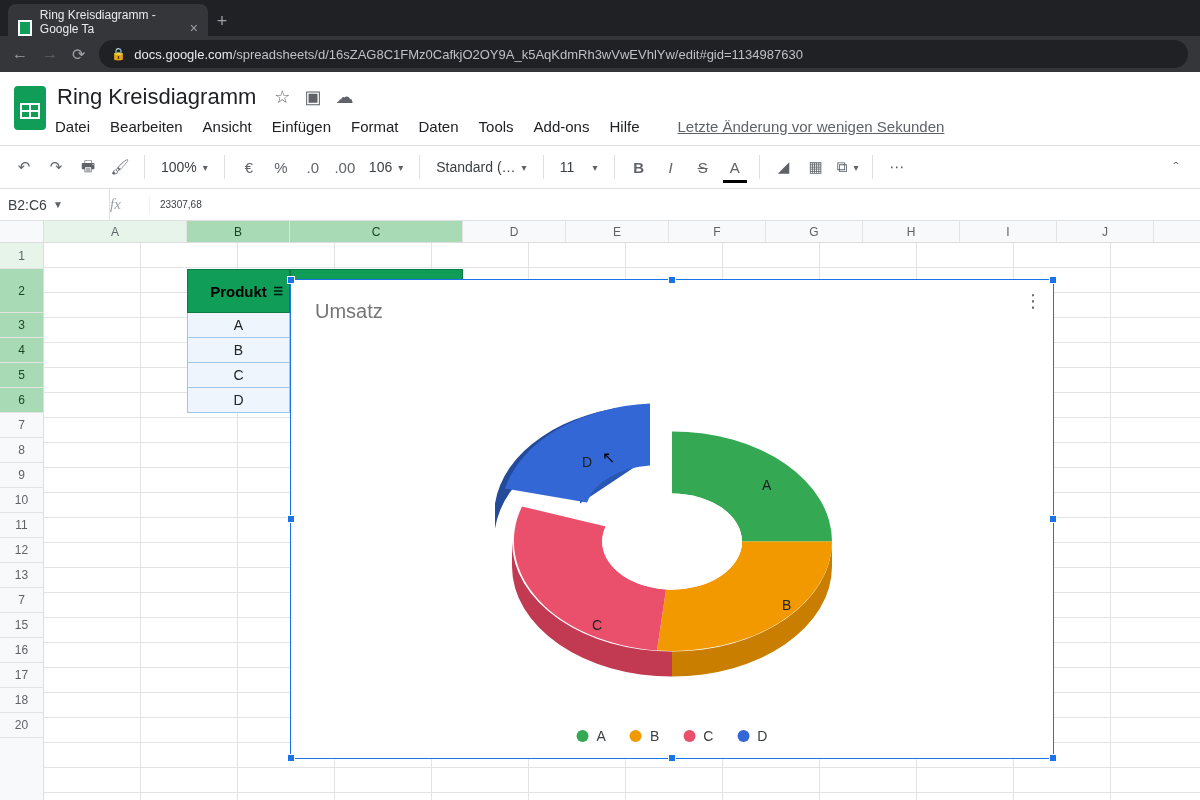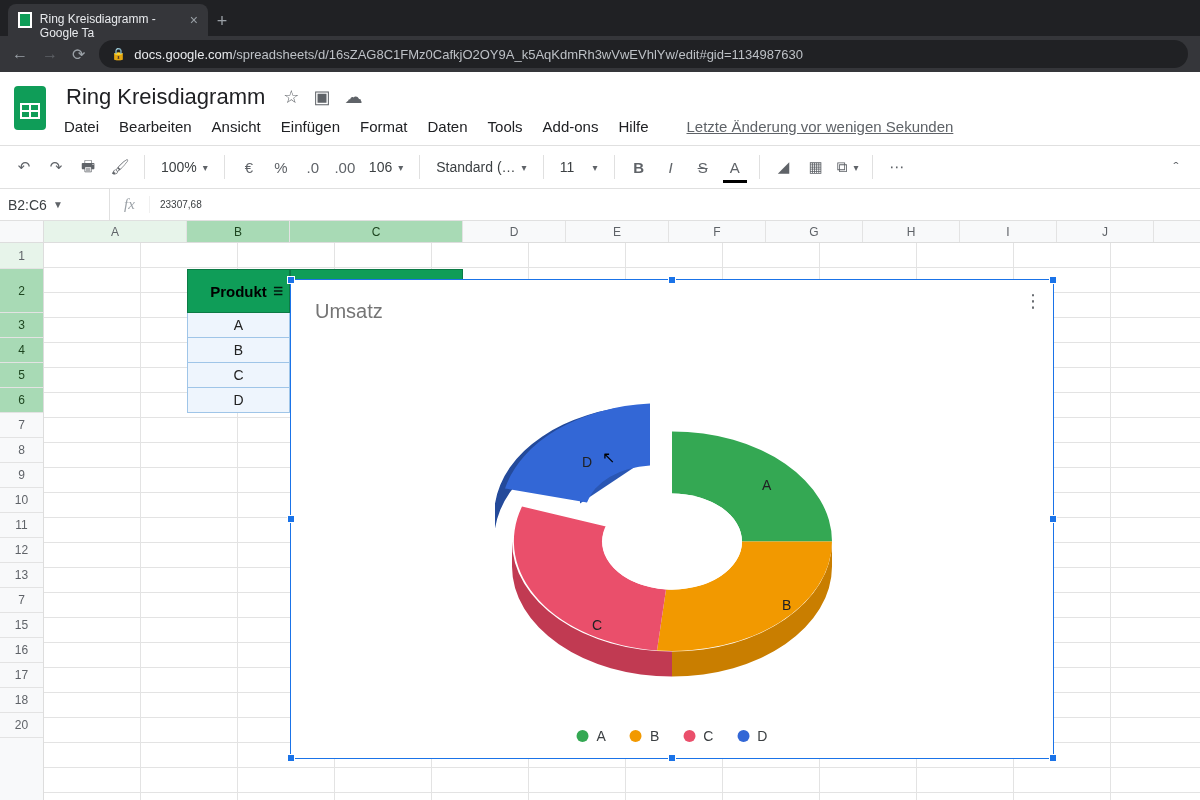--- a/index.html
+++ b/index.html
@@ -1,50 +1,50 @@
 <!DOCTYPE html>
 <html><head>
 <meta charset="utf-8">
 <style>
   * { box-sizing: border-box; margin: 0; padding: 0; }
   body { font-family: Arial, "Helvetica Neue", sans-serif; font-size: 13px; color: #222; background:#fff; width:1200px; height:800px; overflow:hidden; }
   
   .chrome-tabs { background:#202124; height:36px; display:flex; align-items:flex-end; padding-left:8px; }
-  .chrome-tab { background:#35363a; color:#e8eaed; height:32px; border-radius:8px 8px 0 0; display:flex; align-items:flex-start; padding:8px 10px; gap:8px; font-size:12px; max-width:200px; }
+  .chrome-tab { background:#35363a; color:#e8eaed; height:32px; border-radius:8px 8px 0 0; display:flex; align-items:flex-end; padding:0 10px; gap:8px; font-size:12px; max-width:200px; }
   .chrome-tab .favico { width:16px;height:16px;background:#0f9d58;border:2px solid #fff; display:inline-block; }
   .chrome-tab .close { color:#9aa0a6; font-size:14px; cursor:pointer; }
   .new-tab { color:#9aa0a6; width:28px; text-align:center; font-size:18px; padding-bottom:4px; cursor:pointer; }
   .chrome-bar { background:#35363a; height:36px; display:flex; align-items:center; gap:14px; padding:0 12px; color:#9aa0a6; }
   .chrome-bar .nav-ico { font-size:16px; cursor:pointer; }
   .omnibox { flex:1; background:#202124; border-radius:16px; height:28px; display:flex; align-items:center; padding:0 12px; color:#bdc1c6; font-size:13px; gap:8px; }
   .omnibox .lock { font-size:12px; }
   .omnibox .domain { color:#e8eaed; }
   
-  .sheets-head { display:flex; align-items:flex-start; padding:10px 16px 0 10px; gap:12px; }
+  .sheets-head { display:flex; align-items:flex-start; padding:10px 16px 0 10px; gap:3px; }
   .sheets-logo { width:40px; height:52px; }
   .sheets-title-row { display:flex; align-items:center; gap:14px; }
   .doc-title { font-size:22px; color:#202124; padding:2px 4px; }
   .title-ico { color:#5f6368; font-size:18px; cursor:pointer; }
   .menus { display:flex; gap:20px; padding:6px 2px 10px 2px; align-items:center; font-size:15px; color:#202124; }
   .menus span { cursor:pointer; }
   .last-edit { color:#5f6368; text-decoration:underline; margin-left:18px; cursor:pointer; }
   
   .toolbar { border-top:1px solid #e0e0e0; border-bottom:1px solid #e0e0e0; height:44px; display:flex; align-items:center; gap:4px; padding:0 10px; color:#5f6368; }
   .tb-btn { min-width:28px; height:28px; display:flex; align-items:center; justify-content:center; border-radius:4px; cursor:pointer; font-size:15px; }
   .tb-sep { width:1px; height:24px; background:#e0e0e0; margin:0 6px; }
   .tb-txt { padding:0 6px; font-size:14px; color:#3c4043; }
   .tb-caret::after { content:"▾"; font-size:10px; color:#5f6368; margin-left:6px; }
   .a-underline { position:relative; }
   .a-underline::after { content:""; position:absolute; left:2px; right:2px; bottom:-2px; height:3px; background:#000; }
   .collapse { margin-left:auto; }
   
   .fx-row { height:32px; border-bottom:1px solid #e0e0e0; display:flex; align-items:center; }
   .name-box { width:110px; border-right:1px solid #e0e0e0; height:100%; display:flex; align-items:center; padding:0 8px; gap:6px; color:#3c4043; font-size:14px; }
   .name-box .dd { font-size:10px; color:#5f6368; }
-  .fx-symbol { width:40px; text-align:center; color:#9aa0a6; font-style:italic; font-family:serif; font-size:15px; border-right:1px solid #f0f0f0; }
+  .fx-symbol { width:40px; text-align:left; color:#9aa0a6; font-style:italic; font-family:serif; font-size:15px; border-right:1px solid #f0f0f0; }
   .fx-input { flex:1; padding:0 10px; font-size:10px; color:#3c4043; }
   
   .grid-wrap { position:relative; height:calc(800px - 36px - 36px - 72px - 44px - 32px); overflow:hidden; }
   .col-headers { display:flex; position:absolute; top:0; left:0; right:0; height:22px; background:#f8f9fa; border-bottom:1px solid #ddd; font-size:12px; color:#5f6368; }
   .row-headers { position:absolute; top:22px; left:0; width:44px; bottom:0; background:#f8f9fa; border-right:1px solid #ddd; font-size:12px; color:#5f6368; }
   .corner { position:absolute; top:0; left:0; width:44px; height:22px; background:#f8f9fa; border-right:1px solid #ddd; border-bottom:1px solid #ddd; z-index:2; }
   .ch { border-right:1px solid #e3e3e3; display:flex; align-items:center; justify-content:center; }
   .rh { height:25px; border-bottom:1px solid #e3e3e3; display:flex; align-items:center; justify-content:center; }
   .rh.sel, .ch.sel { background:#a8dab5; color:#1e4620; }
   .rh.adj, .ch.adj { background:#e7f4ea; }

